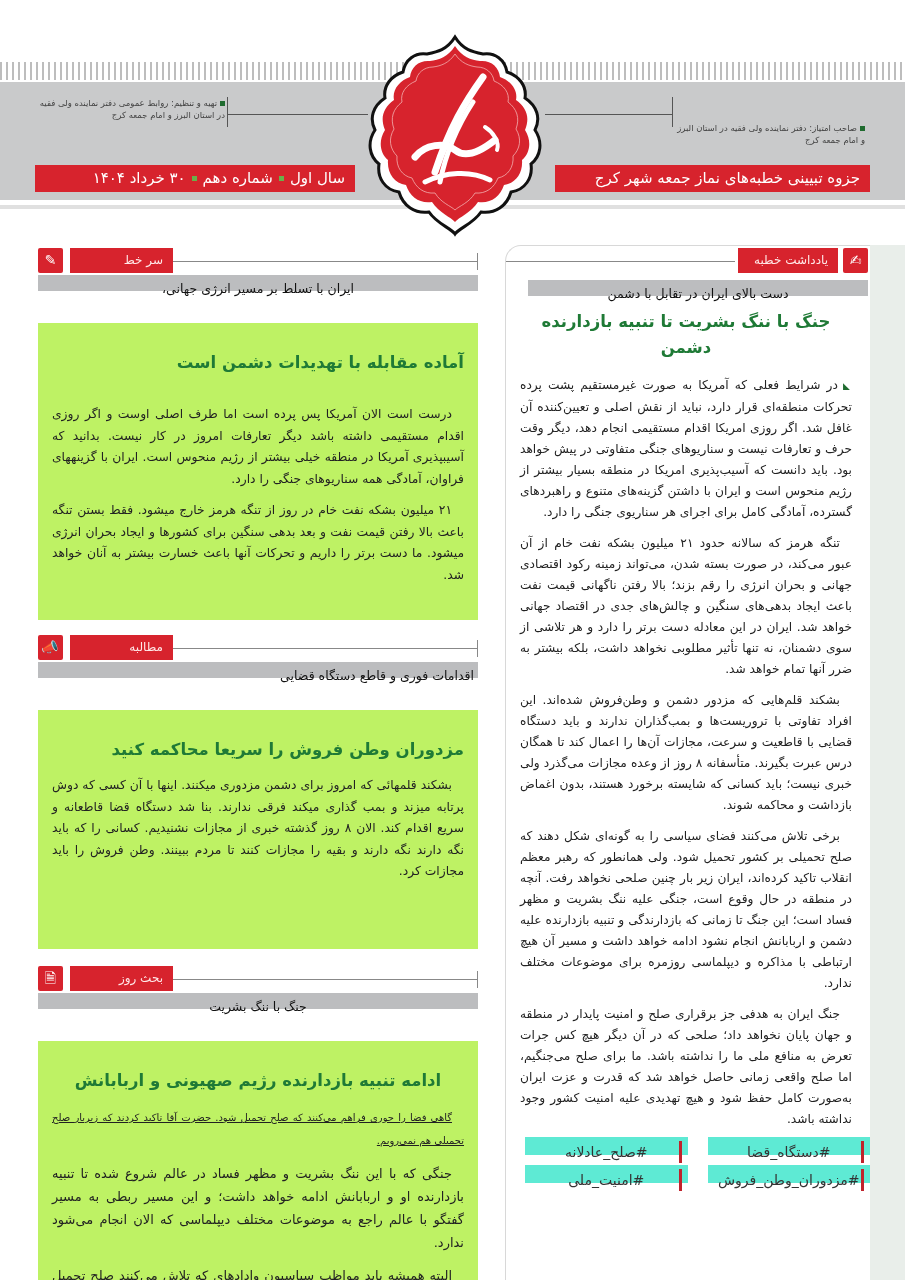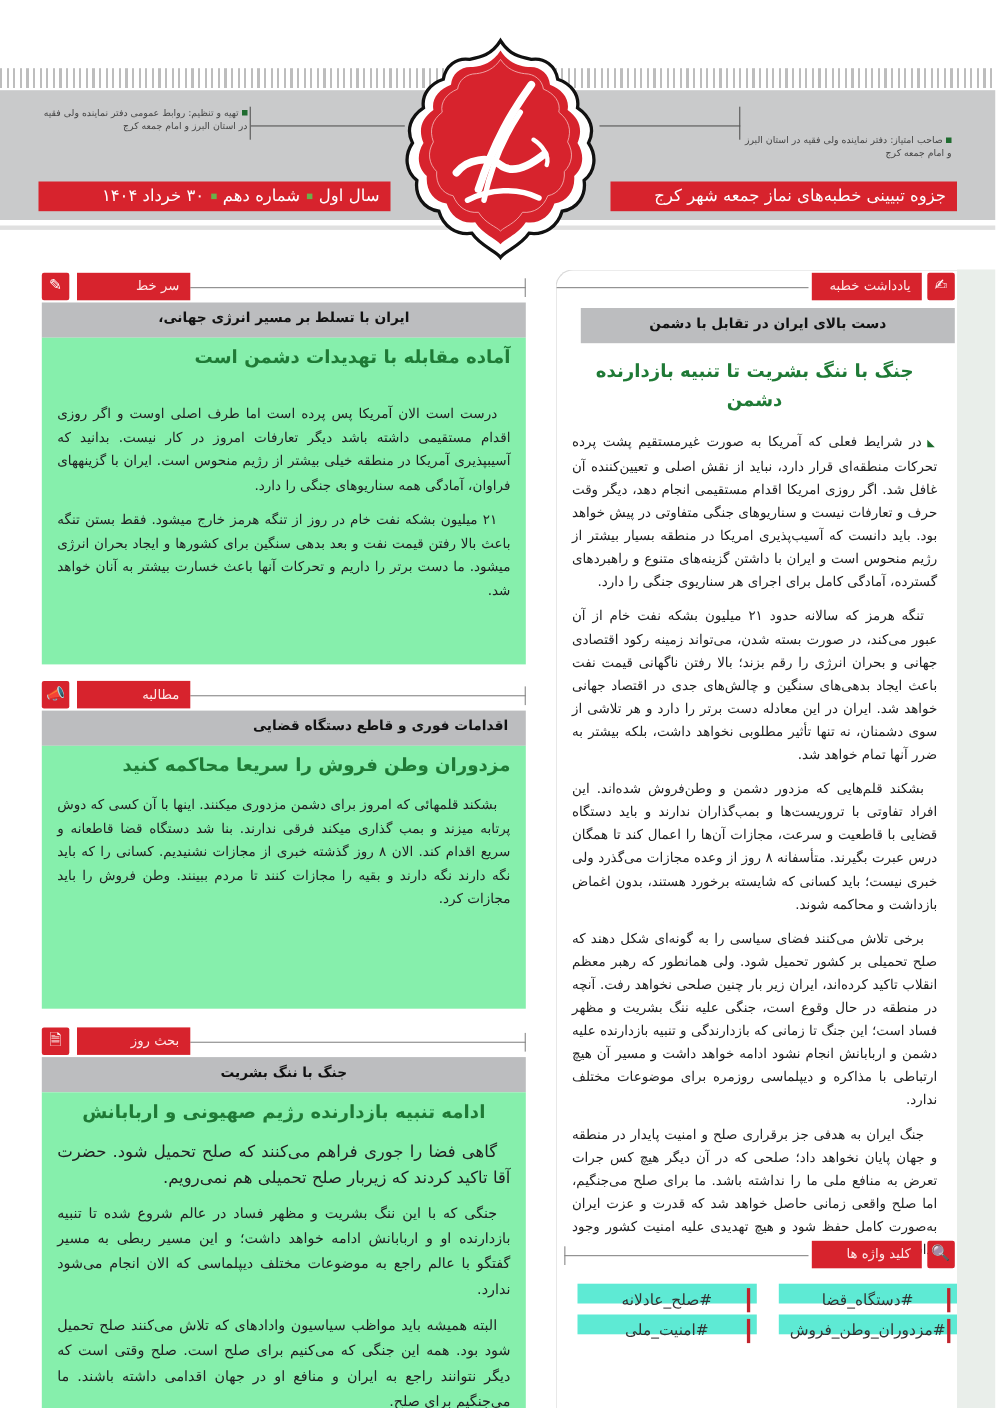--- a/index.html
+++ b/index.html
@@ -35,24 +35,24 @@
   .right-side-strip { position: absolute; right: 0; top: 245px; width: 35px; height: 1035px; background: #e9eeea; }
 
   .sec-head { position: relative; height: 30px; }
   .sec-head .rule { position: absolute; top: 16px; height: 1px; background: #888; }
   .sec-head .tick { position: absolute; top: 8px; width: 1px; height: 17px; background: #888; }
   .sec-tab { position: absolute; top: 3px; height: 25px; background: #d7232d; color: #ffe8e8;
     font-size: 12px; line-height: 25px; padding: 0 10px; letter-spacing: 2px; }
   .sec-icon { position: absolute; top: 3px; width: 25px; height: 25px; background: #d7232d; border-radius: 2px;
     color: #fff; font-size: 14px; line-height: 25px; text-align: center; }
 
-  .kicker { background: #bcbdbf; height: 32px; line-height: 28px; font-size: 12.5px; color: #111;
-    text-align: center; font-weight: bold; padding: 0 16px; }
+  .kicker { background: #bcbdbf; height: 16px; line-height: 28px; font-size: 12.5px; color: #111;
+    text-align: center; font-weight: normal; padding: 0 4px; }
   .kicker.right-align { text-align: right; }
-  .panel { background: #86efac; padding: 1px 14px 14px; }
+  .panel { background: #bef264; padding: 23px 14px 14px; margin-top: 32px; }
   .headline { color: #1f7a36; font-weight: bold; font-size: 16.5px; text-align: center; margin: 4px 0 12px; line-height: 26px; }
   .para { font-size: 12.3px; line-height: 21.5px; text-align: justify; color: #222; margin-bottom: 10px; text-indent: 12px; }
   .para.bullet::before { content: "◣"; color: #1f6b2f; font-size: 9px; margin-left: 5px; }
 
   .rpanel { padding: 8px 18px 0 14px; }
   .rpanel .para { font-size: 12.2px; line-height: 21px; }
 
   .tags { position: absolute; left: 505px; top: 1125px; width: 365px; }
   .tag-grid { display: grid; grid-template-columns: 1fr 1fr; gap: 10px 20px; padding: 12px 0 0 20px; }
   .tag { height: 18px; background: #5eead4; position: relative; font-size: 14px; line-height: 30px; text-align: center; color: #333; }
@@ -133,21 +133,21 @@
   <section style="margin-top:14px;">
     <div class="sec-head">
       <div class="rule" style="left:135px; right:0;"></div>
       <div class="tick" style="right:0;"></div>
       <div class="sec-tab" style="left:32px; width:103px;">بحث روز</div>
       <div class="sec-icon" style="left:0;">🗎</div>
     </div>
     <div class="kicker">جنگ با ننگ بشریت</div>
     <div class="panel" style="height:330px;">
       <h2 class="headline">ادامه تنبیه بازدارنده رژیم صهیونی و اربابانش</h2>
-      <p class="para" style="font-size:15px; line-height:23px;">گاهی فضا را جوری فراهم می‌کنند که صلح تحمیل شود. حضرت آقا تاکید کردند که زیربار صلح تحمیلی هم نمی‌رویم.</p>
+      <p class="para" style="font-size:10px; line-height:23px;text-decoration:underline;">گاهی فضا را جوری فراهم می‌کنند که صلح تحمیل شود. حضرت آقا تاکید کردند که زیربار صلح تحمیلی هم نمی‌رویم.</p>
       <p class="para" style="font-size:13px; line-height:23px;">جنگی که با این ننگ بشریت و مظهر فساد در عالم شروع شده تا تنبیه بازدارنده او و اربابانش ادامه خواهد داشت؛ و این مسیر ربطی به مسیر گفتگو با عالم راجع به موضوعات مختلف دیپلماسی که الان انجام می‌شود ندارد.</p>
       <p class="para" style="font-size:13px; line-height:23px;">البته همیشه باید مواظب سیاسیون وادادهای که تلاش می‌کنند صلح تحمیل شود بود. همه این جنگی که می‌کنیم برای صلح است. صلح وقتی است که دیگر نتوانند راجع به ایران و منافع او در جهان اقدامی داشته باشند. ما می‌جنگیم برای صلح.</p>
     </div>
   </section>
 </div>
 
 <div class="right-side-strip"></div>
 <div class="col-right">
   <div class="sec-head" style="margin-top:-1px;">
     <div class="rule" style="left:0; right:135px;"></div>
@@ -159,25 +159,19 @@
     <h2 class="headline" style="margin:5px 0 14px;">جنگ با ننگ بشریت تا تنبیه بازدارنده دشمن</h2>
     <p class="para bullet" style="text-indent:0;">در شرایط فعلی که آمریکا به صورت غیرمستقیم پشت پرده تحرکات منطقه‌ای قرار دارد، نباید از نقش اصلی و تعیین‌کننده آن غافل شد. اگر روزی امریکا اقدام مستقیمی انجام دهد، دیگر وقت حرف و تعارفات نیست و سناریوهای جنگی متفاوتی در پیش خواهد بود. باید دانست که آسیب‌پذیری امریکا در منطقه بسیار بیشتر از رژیم منحوس است و ایران با داشتن گزینه‌های متنوع و راهبردهای گسترده، آمادگی کامل برای اجرای هر سناریوی جنگی را دارد.</p>
     <p class="para">تنگه هرمز که سالانه حدود ۲۱ میلیون بشکه نفت خام از آن عبور می‌کند، در صورت بسته شدن، می‌تواند زمینه رکود اقتصادی جهانی و بحران انرژی را رقم بزند؛ بالا رفتن ناگهانی قیمت نفت باعث ایجاد بدهی‌های سنگین و چالش‌های جدی در اقتصاد جهانی خواهد شد. ایران در این معادله دست برتر را دارد و هر تلاشی از سوی دشمنان، نه تنها تأثیر مطلوبی نخواهد داشت، بلکه بیشتر به ضرر آنها تمام خواهد شد.</p>
     <p class="para">بشکند قلم‌هایی که مزدور دشمن و وطن‌فروش شده‌اند. این افراد تفاوتی با تروریست‌ها و بمب‌گذاران ندارند و باید دستگاه قضایی با قاطعیت و سرعت، مجازات آن‌ها را اعمال کند تا همگان درس عبرت بگیرند. متأسفانه ۸ روز از وعده مجازات می‌گذرد ولی خبری نیست؛ باید کسانی که شایسته برخورد هستند، بدون اغماض بازداشت و محاکمه شوند.</p>
     <p class="para">برخی تلاش می‌کنند فضای سیاسی را به گونه‌ای شکل دهند که صلح تحمیلی بر کشور تحمیل شود. ولی همانطور که رهبر معظم انقلاب تاکید کرده‌اند، ایران زیر بار چنین صلحی نخواهد رفت. آنچه در منطقه در حال وقوع است، جنگی علیه ننگ بشریت و مظهر فساد است؛ این جنگ تا زمانی که بازدارندگی و تنبیه بازدارنده علیه دشمن و اربابانش انجام نشود ادامه خواهد داشت و مسیر آن هیچ ارتباطی با مذاکره و دیپلماسی روزمره برای موضوعات مختلف ندارد.</p>
     <p class="para">جنگ ایران به هدفی جز برقراری صلح و امنیت پایدار در منطقه و جهان پایان نخواهد داد؛ صلحی که در آن دیگر هیچ کس جرات تعرض به منافع ملی ما را نداشته باشد. ما برای صلح می‌جنگیم، اما صلح واقعی زمانی حاصل خواهد شد که قدرت و عزت ایران به‌صورت کامل حفظ شود و هیچ تهدیدی علیه امنیت کشور وجود نداشته باشد.</p>
   </div>
 </div>
 
 <div class="tags">
-  <div class="sec-head">
-    <div class="rule" style="left:8px; right:135px;"></div>
-    <div class="tick" style="left:8px;"></div>
-    <div class="sec-tab" style="right:32px; width:100px; text-align:right;">کلید واژه ها</div>
-    <div class="sec-icon" style="right:2px;">🔍</div>
-  </div>
   <div class="tag-grid">
     <div class="tag">#دستگاه_قضا</div>
     <div class="tag">#صلح_عادلانه</div>
     <div class="tag">#مزدوران_وطن_فروش</div>
     <div class="tag">#امنیت_ملی</div>
   </div>
 </div>
 
 </body></html>

